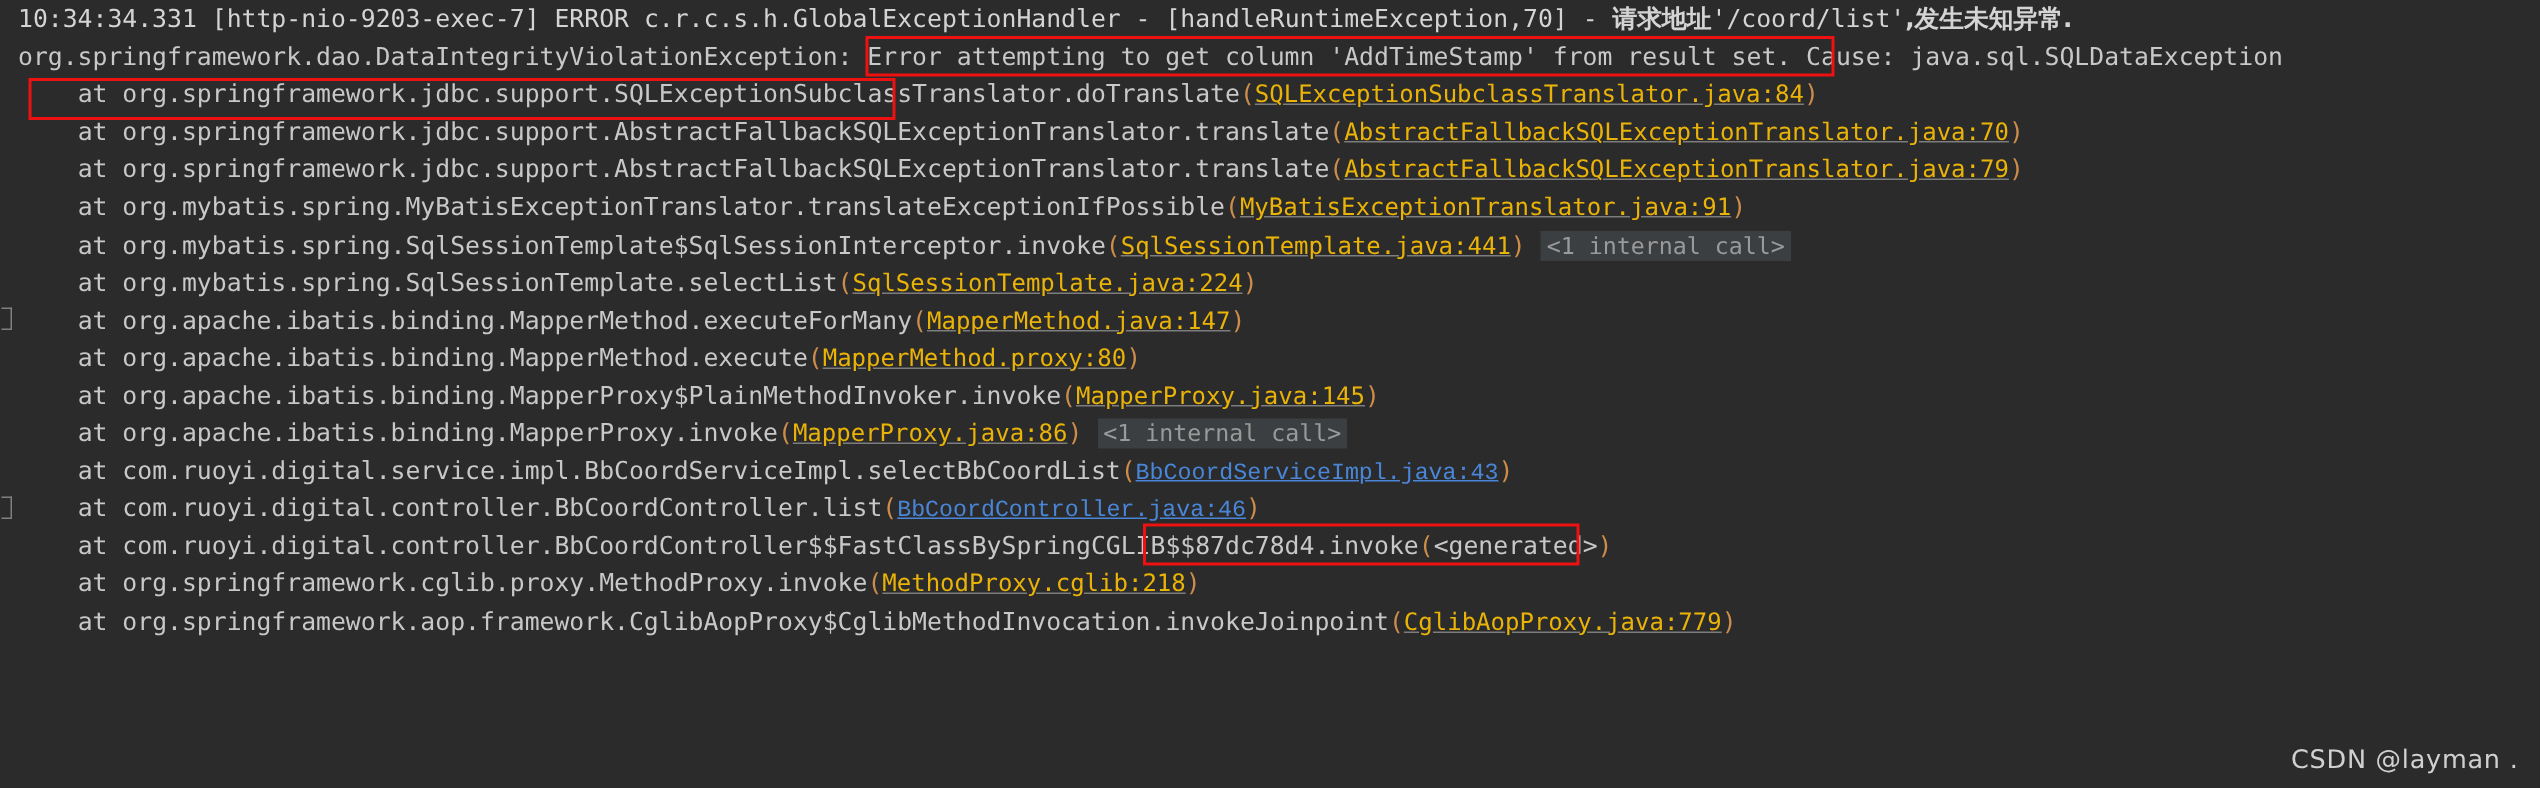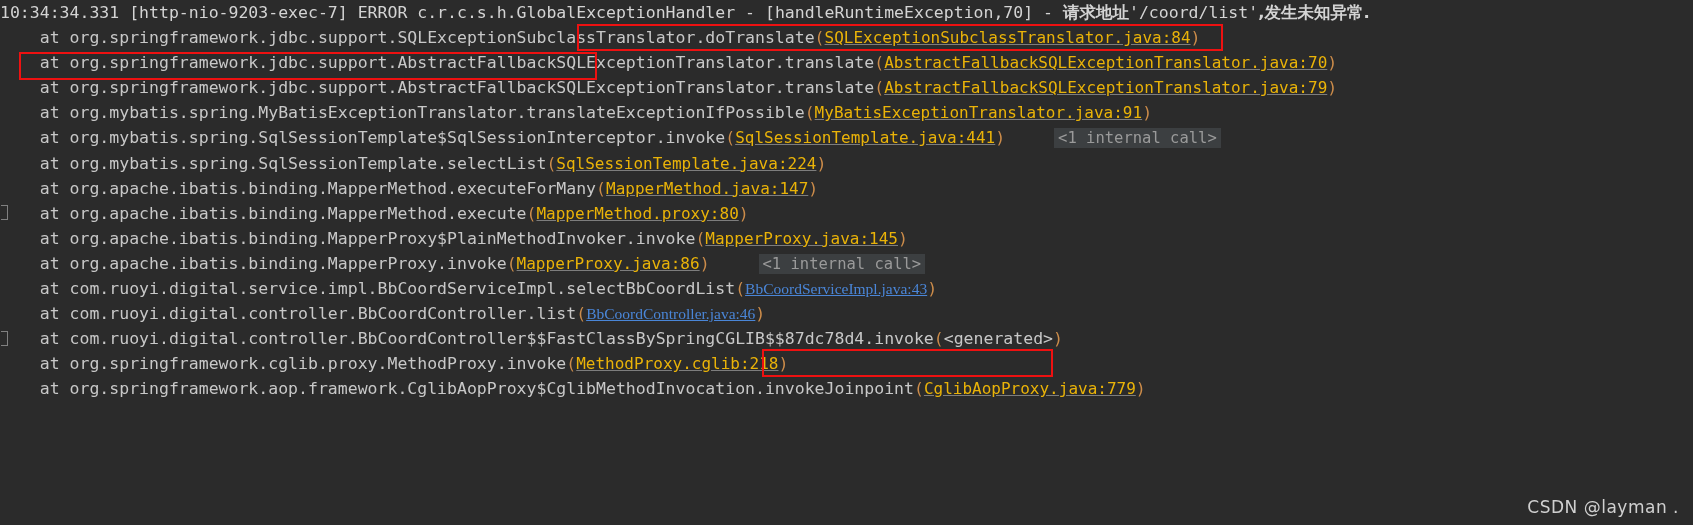--- a/index.html
+++ b/index.html
@@ -54,20 +54,21 @@
     height: 525px;
   }
 
   .line {
     position: relative;
     height: 25.1px;
     line-height: 25.1px;
     white-space: pre;
     font-size: 16.5px;
     letter-spacing: 0px;
+    padding-left: 12px;
     box-sizing: border-box;
     overflow: visible;
   }
 
   
   .t       { color: #c8c8c8; }
   
   .t-head  { color: #d4d4d4; }
   
   .cjk     { font-family: "DejaVu Sans", "Liberation Sans", sans-serif; font-weight: bold; }
@@ -77,32 +78,31 @@
     text-decoration: underline;
     text-decoration-color: #7d7d7d;
     font-family: "DejaVu Sans Mono", "Liberation Mono", monospace;
     font-size: 16px;
   }
   
   .lnk-blue {
     color: #4a86d8;
     text-decoration: underline;
     text-decoration-color: #4a86d8;
-    font-family: Liberation Serif, serif;
+    font-family: Liberation Mono, monospace;
     font-size: 15.5px;
   }
   
   .paren { color: #cc8c4a; }
   
   .chip {
     color: #9a9a9a;
     background: #3c3f41;
     padding: 1px 4px;
     font-size: 15.5px;
-    margin-left: 39px;
   }
 
   
   .redbox {
     position: absolute;
     border: 2px solid #ee1111;
     box-sizing: border-box;
     pointer-events: none;
     z-index: 5;
   }
@@ -127,20 +127,21 @@
 
   <div class="gutter">
     <div class="fold-marker" style="top:205px;"></div>
     <div class="fold-marker" style="top:331px;"></div>
   </div>
 
   <div class="lines">
 
     <div class="line"><span class="t-head">10:34:34.331</span><span class="t-head"> </span><span class="t-head">[http-nio-9203-exec-7]</span><span class="t-head"> </span><span class="t-head">ERROR</span><span class="t-head"> </span><span class="t-head">c.r.c.s.h.GlobalExceptionHandler</span><span class="t-head"> </span><span class="t-head">-</span><span class="t-head"> </span><span class="t-head">[handleRuntimeException,70]</span><span class="t-head"> </span><span class="t-head">-</span><span class="t-head"> </span><span class="t-head cjk">请求地址</span><span class="t-head">'/coord/list'</span><span class="t-head cjk">,发生未知异常.</span></div>
 
+    <div class="line"><span class="t">org.springframework.dao.DataIntegrityViolationException:</span><span class="t"> </span><span class="t">Error attempting to get column 'AddTimeStamp' from result set.</span><span class="t"> Cause: java.sql.SQLDataException</span></div>
 
 
     <div id="frames">
         <div class="line"><span class="t">    </span><span class="t">at </span><span class="t">org.springframework.jdbc.support.SQLExceptionSubclassTranslator.doTranslate</span><span class="paren">(</span><span class="lnk">SQLExceptionSubclassTranslator.java:84</span><span class="paren">)</span></div>
         <div class="line"><span class="t">    </span><span class="t">at </span><span class="t">org.springframework.jdbc.support.AbstractFallbackSQLExceptionTranslator.translate</span><span class="paren">(</span><span class="lnk">AbstractFallbackSQLExceptionTranslator.java:70</span><span class="paren">)</span></div>
         <div class="line"><span class="t">    </span><span class="t">at </span><span class="t">org.springframework.jdbc.support.AbstractFallbackSQLExceptionTranslator.translate</span><span class="paren">(</span><span class="lnk">AbstractFallbackSQLExceptionTranslator.java:79</span><span class="paren">)</span></div>
         <div class="line"><span class="t">    </span><span class="t">at </span><span class="t">org.mybatis.spring.MyBatisExceptionTranslator.translateExceptionIfPossible</span><span class="paren">(</span><span class="lnk">MyBatisExceptionTranslator.java:91</span><span class="paren">)</span></div>
         <div class="line"><span class="t">    </span><span class="t">at </span><span class="t">org.mybatis.spring.SqlSessionTemplate$SqlSessionInterceptor.invoke</span><span class="paren">(</span><span class="lnk">SqlSessionTemplate.java:441</span><span class="paren">)</span><span class="t"> </span><span class="chip">&lt;1 internal call&gt;</span></div>
         <div class="line"><span class="t">    </span><span class="t">at </span><span class="t">org.mybatis.spring.SqlSessionTemplate.selectList</span><span class="paren">(</span><span class="lnk">SqlSessionTemplate.java:224</span><span class="paren">)</span></div>
         <div class="line"><span class="t">    </span><span class="t">at </span><span class="t">org.apache.ibatis.binding.MapperMethod.executeForMany</span><span class="paren">(</span><span class="lnk">MapperMethod.java:147</span><span class="paren">)</span></div>

